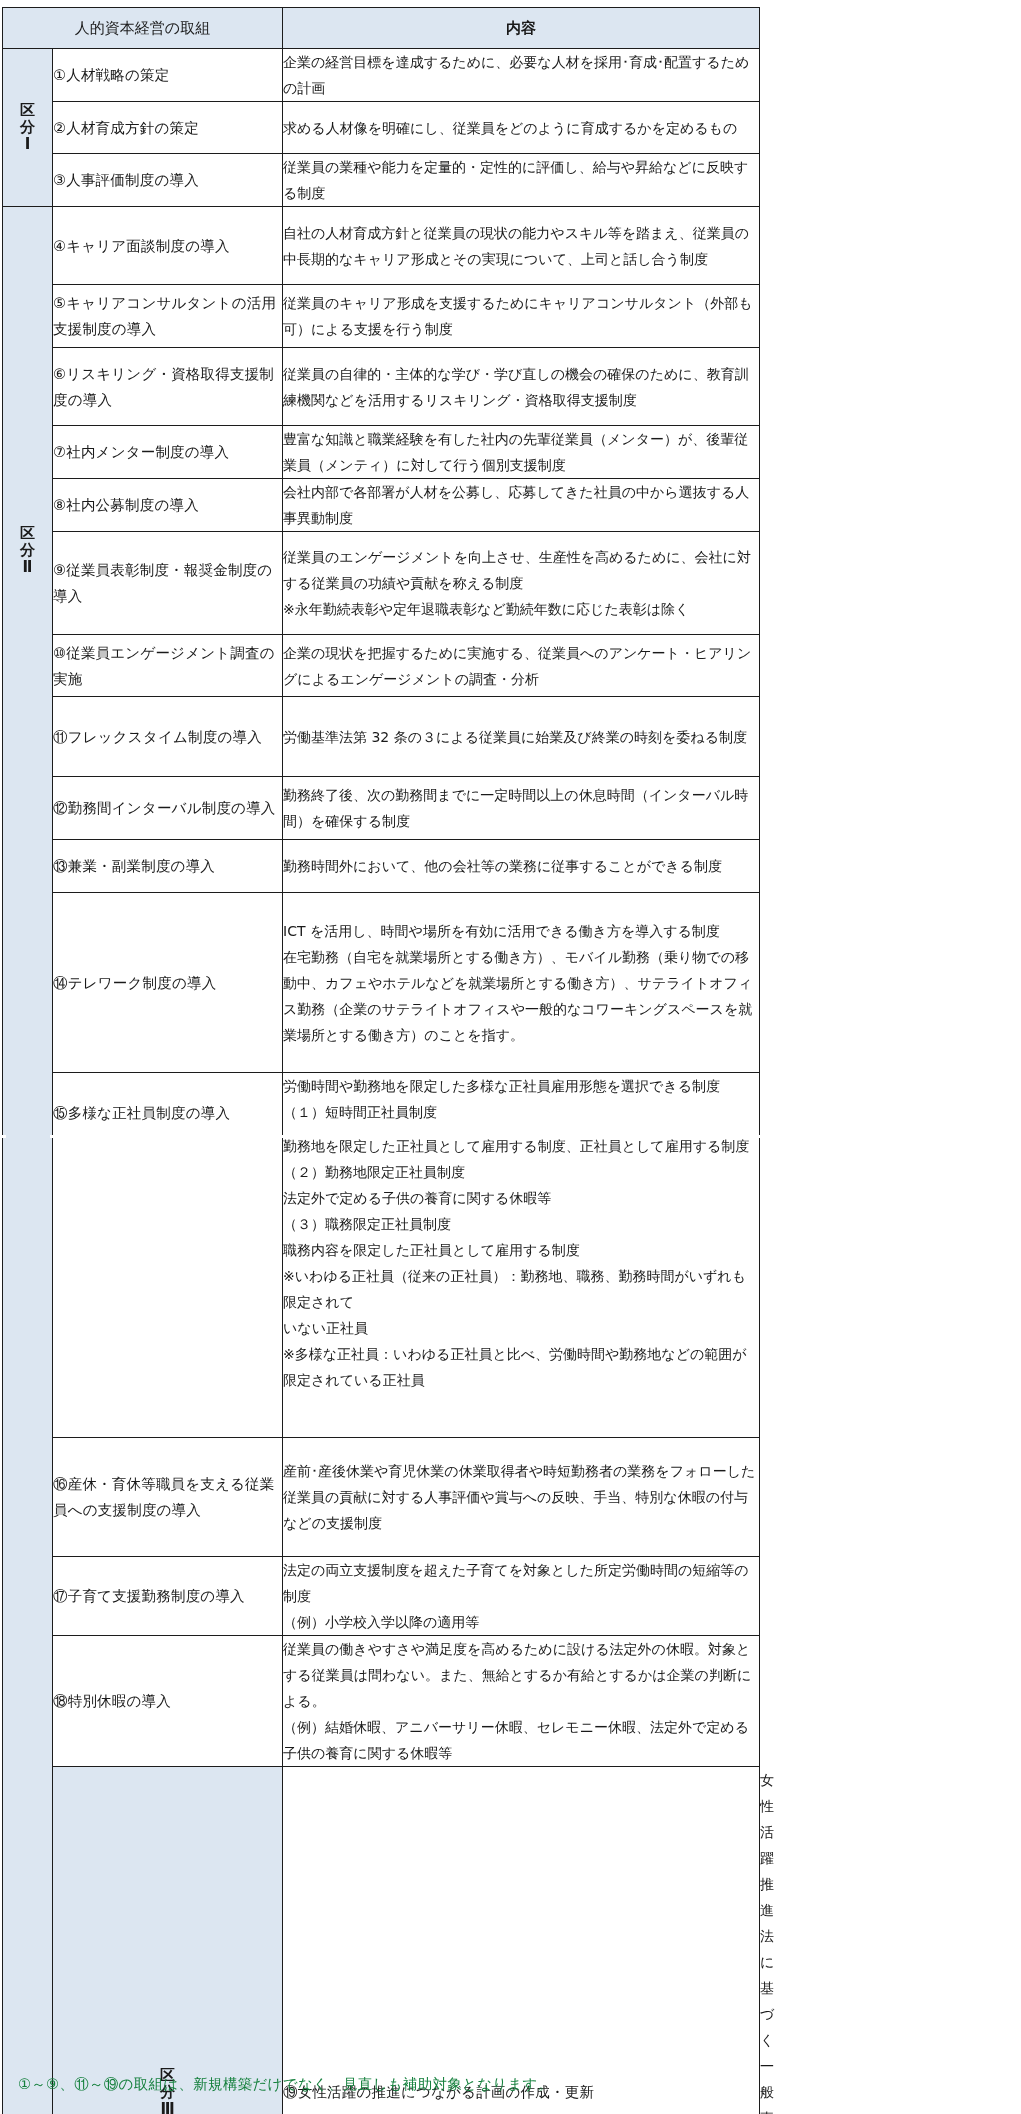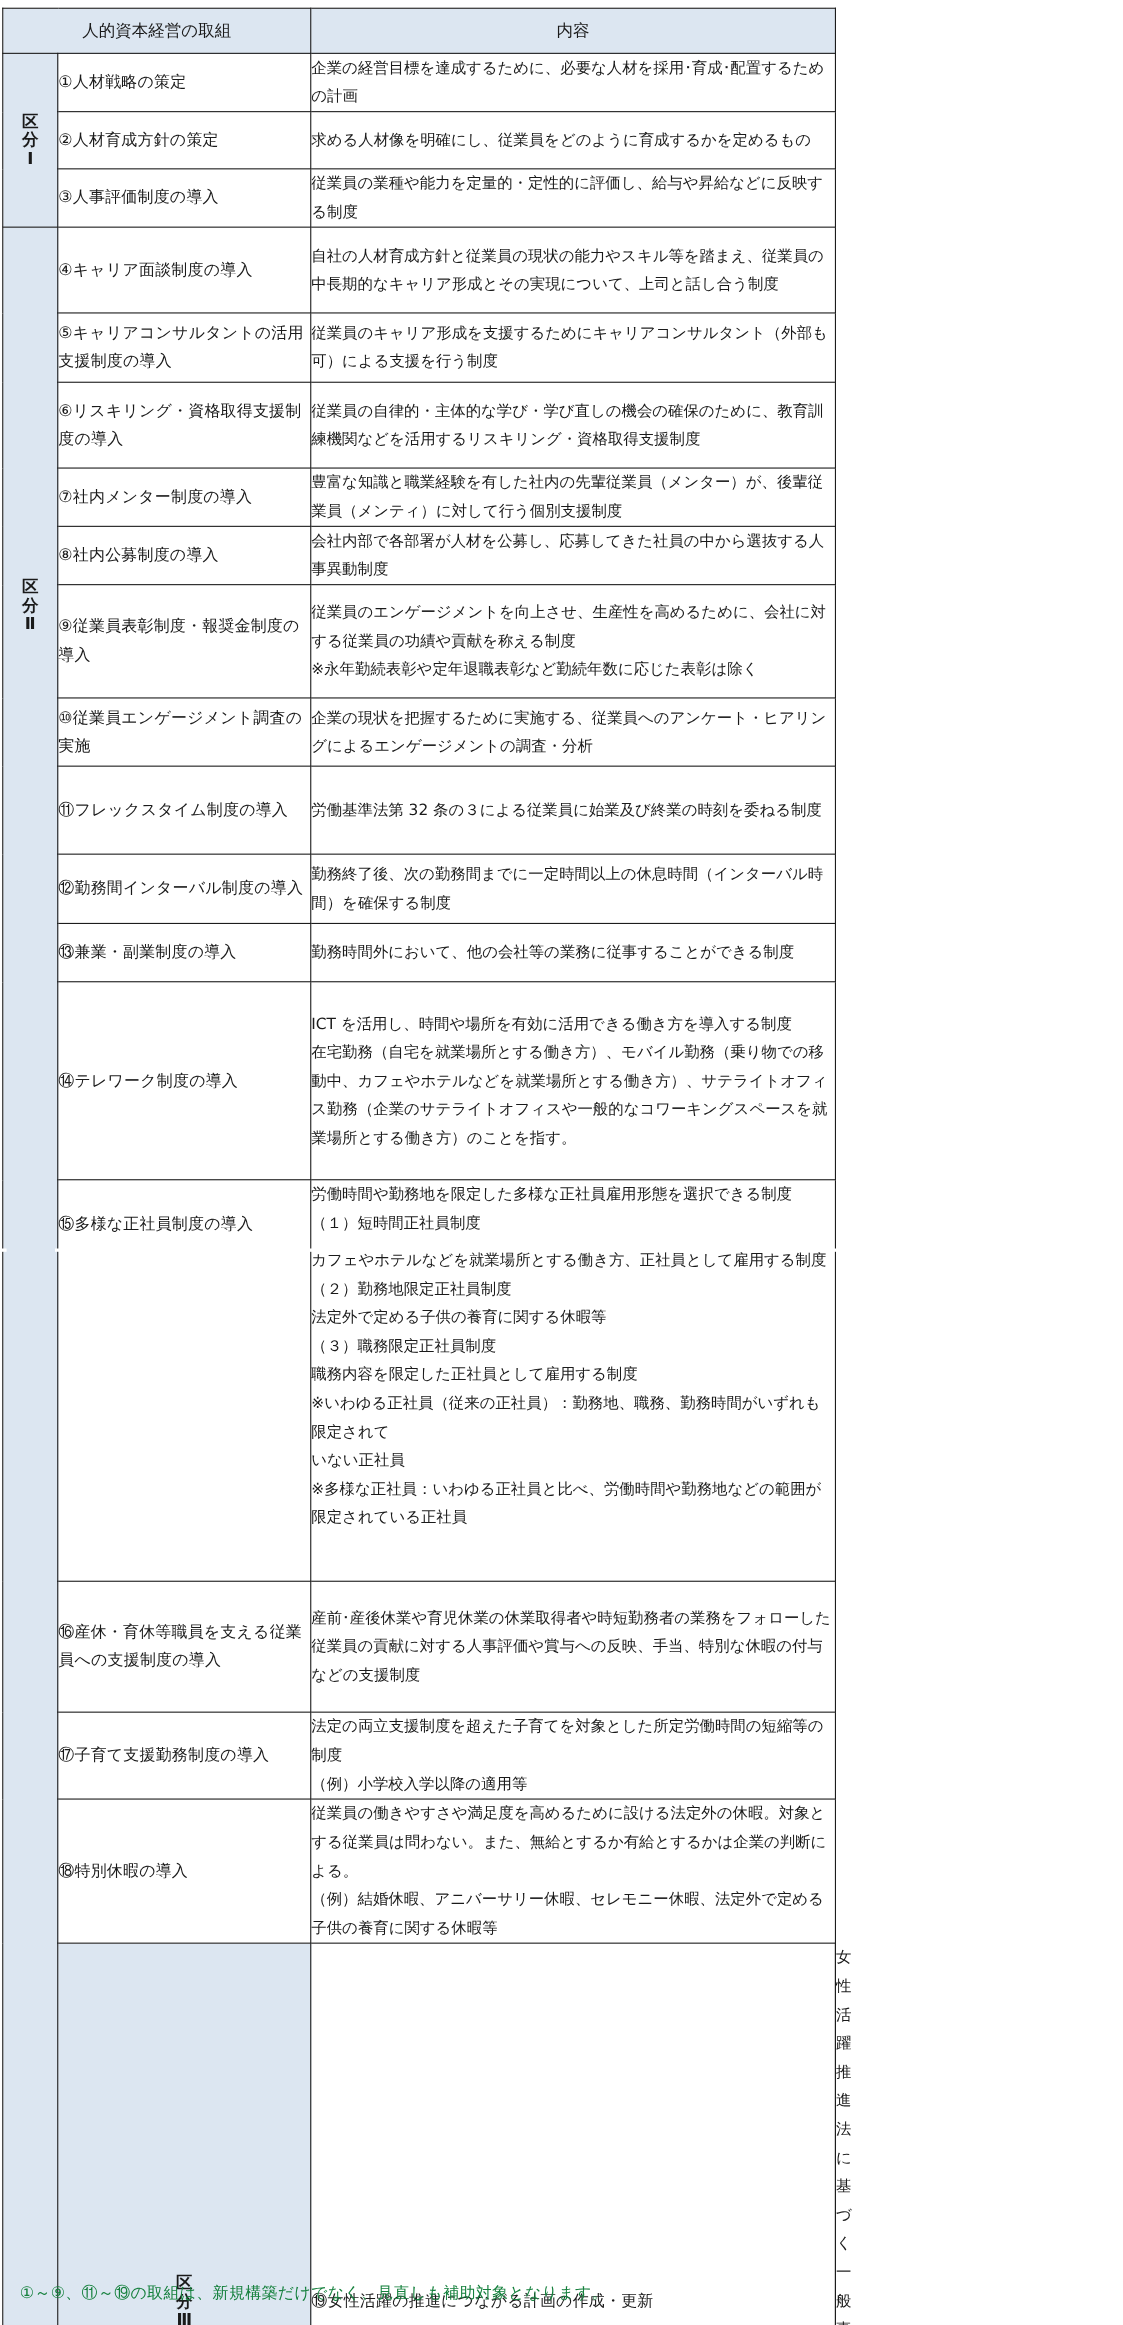--- a/index.html
+++ b/index.html
@@ -7,21 +7,21 @@
          font-family: "DejaVu Sans", "Liberation Sans", sans-serif; color: #1a1a1a; }
   table.main {
     position: absolute; left: 2px; top: 7px; width: 757px;
     border-collapse: collapse; table-layout: fixed;
   }
   table.main td, table.main th {
     border: 1.5px solid #1c1c1c; padding: 0; vertical-align: middle;
   }
   th.hdr { background: #dce6f1; font-size: 15px; height: 40px; text-align: center; }
   th.hdr.name { font-weight: normal; }
-  th.hdr.content { font-weight: normal; text-align: center; }
+  th.hdr.content { font-weight: bold; text-align: center; }
   td.section {
     background: #dce6f1; text-align: center; font-weight: bold; font-size: 15px;
     line-height: 17px; writing-mode: horizontal-tb;
   }
   td.section .vert { display: inline-block; width: 18px; word-break: break-all; }
   td.item { font-weight: normal; font-size: 14.5px; line-height: 26px; padding: 0 6px 0 10px; letter-spacing: 0.2px; }
   td.desc { font-size: 14px; line-height: 26px; padding: 0 6px 0 9px; }
   td.desc .line { display: block; white-space: pre-wrap; }
   td.desc.top { vertical-align: top; }
   .break-mask { position: absolute; background: #ffffff; height: 3px; }
@@ -139,21 +139,21 @@
           <span class="line">ICT を活用し、時間や場所を有効に活用できる働き方を導入する制度</span>
           <span class="line">在宅勤務（自宅を就業場所とする働き方）、モバイル勤務（乗り物での移動中、カフェやホテルなどを就業場所とする働き方）、サテライトオフィス勤務（企業のサテライトオフィスや一般的なコワーキングスペースを就業場所とする働き方）のことを指す。</span>
         </td>
     </tr>
     <tr style="height:365px">
       <td class="item" style="vertical-align:top; padding-top:27px;"><span>⑮多様な正社員制度の導入</span></td>
       <td class="desc top" style="padding-top:0px;">
         <span class="line">労働時間や勤務地を限定した多様な正社員雇用形態を選択できる制度</span>
         <span class="line">（１）短時間正社員制度</span>
         <span class="line" style="height:8px"></span>
-        <span class="line">カフェやホテルなどを就業場所とする働き方、正社員として雇用する制度</span>
+        <span class="line">勤務地を限定した正社員として雇用する制度、正社員として雇用する制度</span>
         <span class="line">（２）勤務地限定正社員制度</span>
         <span class="line">法定外で定める子供の養育に関する休暇等</span>
         <span class="line">（３）職務限定正社員制度</span>
         <span class="line">職務内容を限定した正社員として雇用する制度</span>
         <span class="line">※いわゆる正社員（従来の正社員）：勤務地、職務、勤務時間がいずれも限定されて</span>
         <span class="line">いない正社員</span>
         <span class="line">※多様な正社員：いわゆる正社員と比べ、労働時間や勤務地などの範囲が限定されている正社員</span>
       </td>
     </tr>
     <tr style="height:119px">

